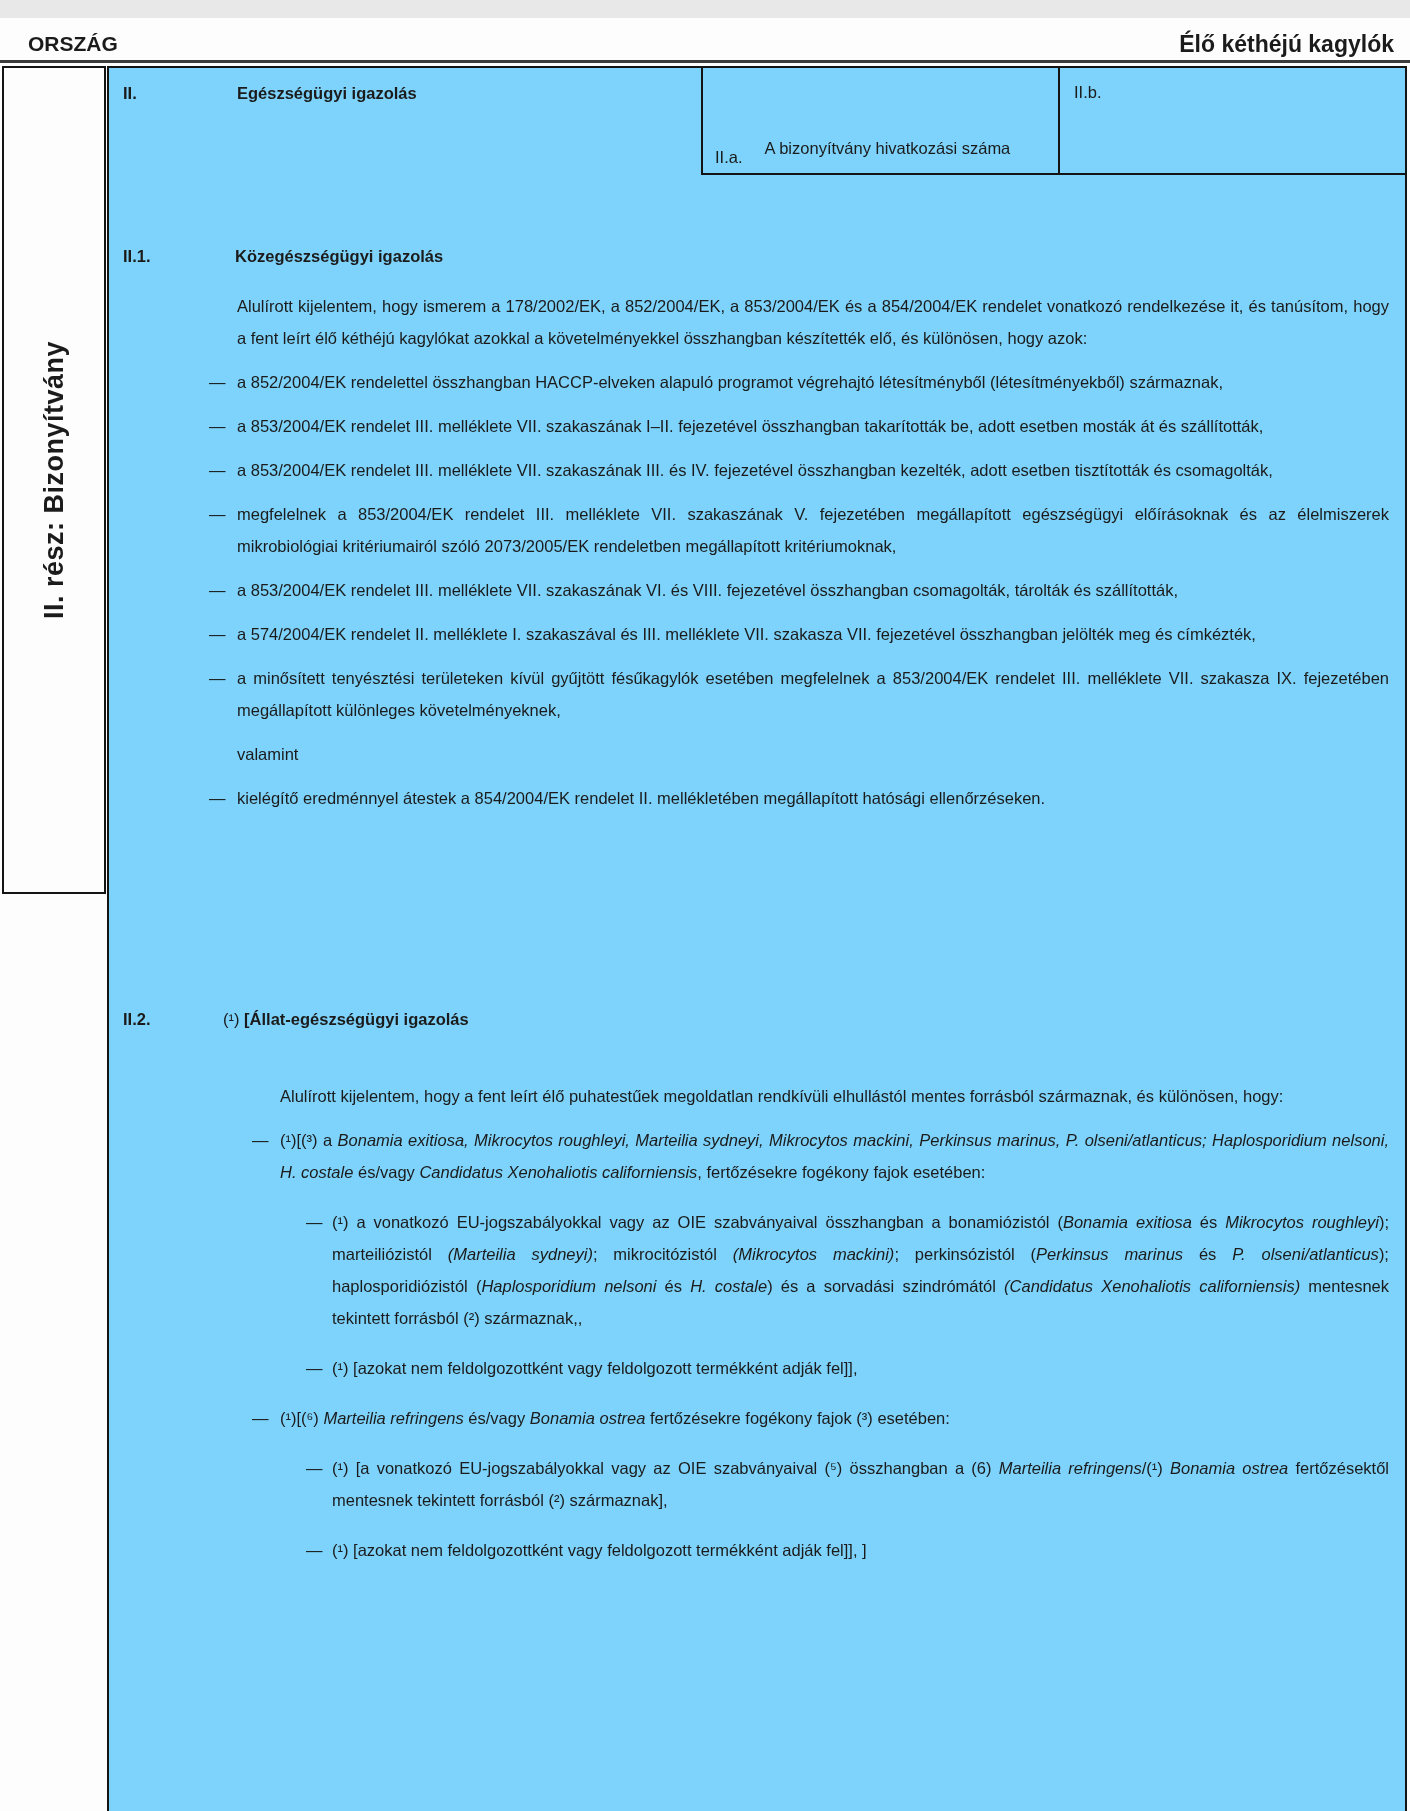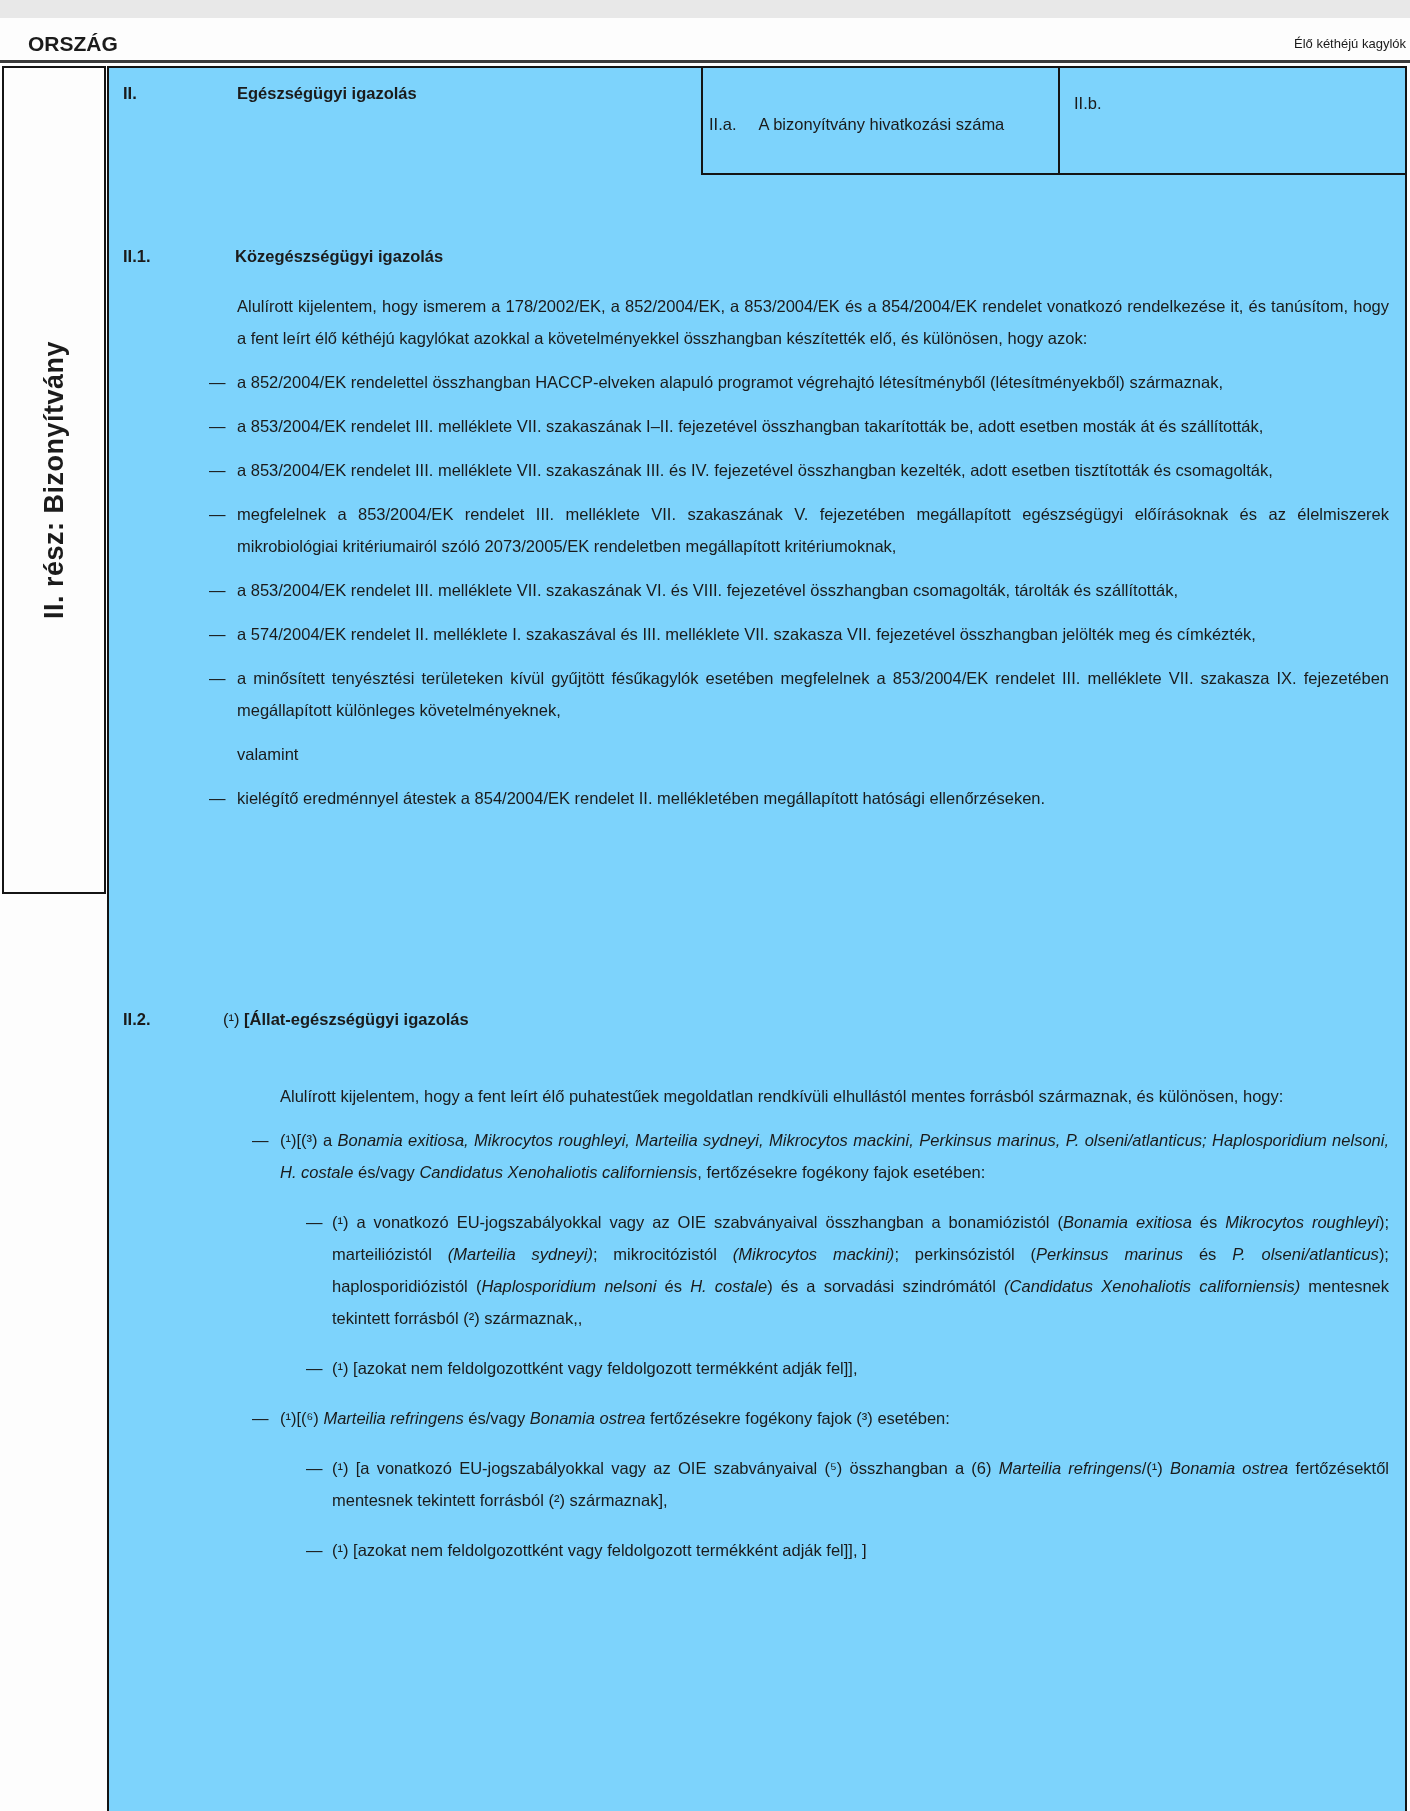--- a/index.html
+++ b/index.html
@@ -6,21 +6,21 @@
   .page {
     position:relative; width:1410px; height:1811px; margin:18px auto;
     background:#fdfdfd; color:#1b1b1b;
     font-family:"Liberation Sans","DejaVu Sans",sans-serif;
     font-size:16.5px; line-height:32px;
   }
   .page * { box-sizing:border-box; }
 
   
   .hdr-left  { position:absolute; left:28px;  top:10px; font-size:21px; font-weight:bold; white-space:nowrap; }
-  .hdr-right { position:absolute; right:4px; top:10px; font-size:13px; font-weight:normal; white-space:nowrap; }
+  .hdr-right { position:absolute; right:16px; top:10px; font-size:23px; font-weight:bold; white-space:nowrap; }
   .top-rule  { position:absolute; left:0; top:42px; width:100%; height:3px; background:#3c3c3c; }
 
   
   .sidebar {
     position:absolute; left:2px; top:48px; width:104px; height:828px;
     border:2px solid #141414; display:flex; align-items:center; justify-content:center;
     background:#fdfdfd;
   }
   .sidebar-label {
     transform:rotate(-90deg); white-space:nowrap;
@@ -32,27 +32,27 @@
     position:absolute; left:107px; top:48px; width:1300px; height:1753px;
     border:2px solid #141414; border-bottom-width:3px; background:#7dd3fc;
   }
 
   .hdr-num   { position:absolute; left:14px;  top:9px;  font-weight:bold; }
   .hdr-title { position:absolute; left:128px; top:9px;  font-weight:bold; }
 
   .box-iia {
     position:absolute; left:592px; top:0; width:357px; height:107px;
     border-left:2px solid #141414; border-bottom:2px solid #141414;
-    padding:7px 10px 0 6px; display:flex; gap:22px; align-items:center;
+    padding:7px 10px 0 12px; display:flex; gap:22px; align-items:flex-end;
   }
   .box-iia .ref-label { width:252px; line-height:50px; }
   .box-iib {
     position:absolute; left:949px; top:0; right:0; height:107px;
     border-left:2px solid #141414; border-bottom:2px solid #141414;
-    padding:19px 10px 0 14px;
+    padding:8px 10px 0 14px;
   }
 
   
   .sec-head { position:absolute; left:0; right:16px; display:flex; }
   .sec-head .sec-num { flex:none; width:114px; padding-left:14px; font-weight:bold; }
   .sec-head .sec-title { font-weight:bold; }
   .sec-head .sec-title-prefix { font-weight:normal; }
   .sec1-head { top:172px;gap:12px; }
   .sec2-head { top:935px; }
 

